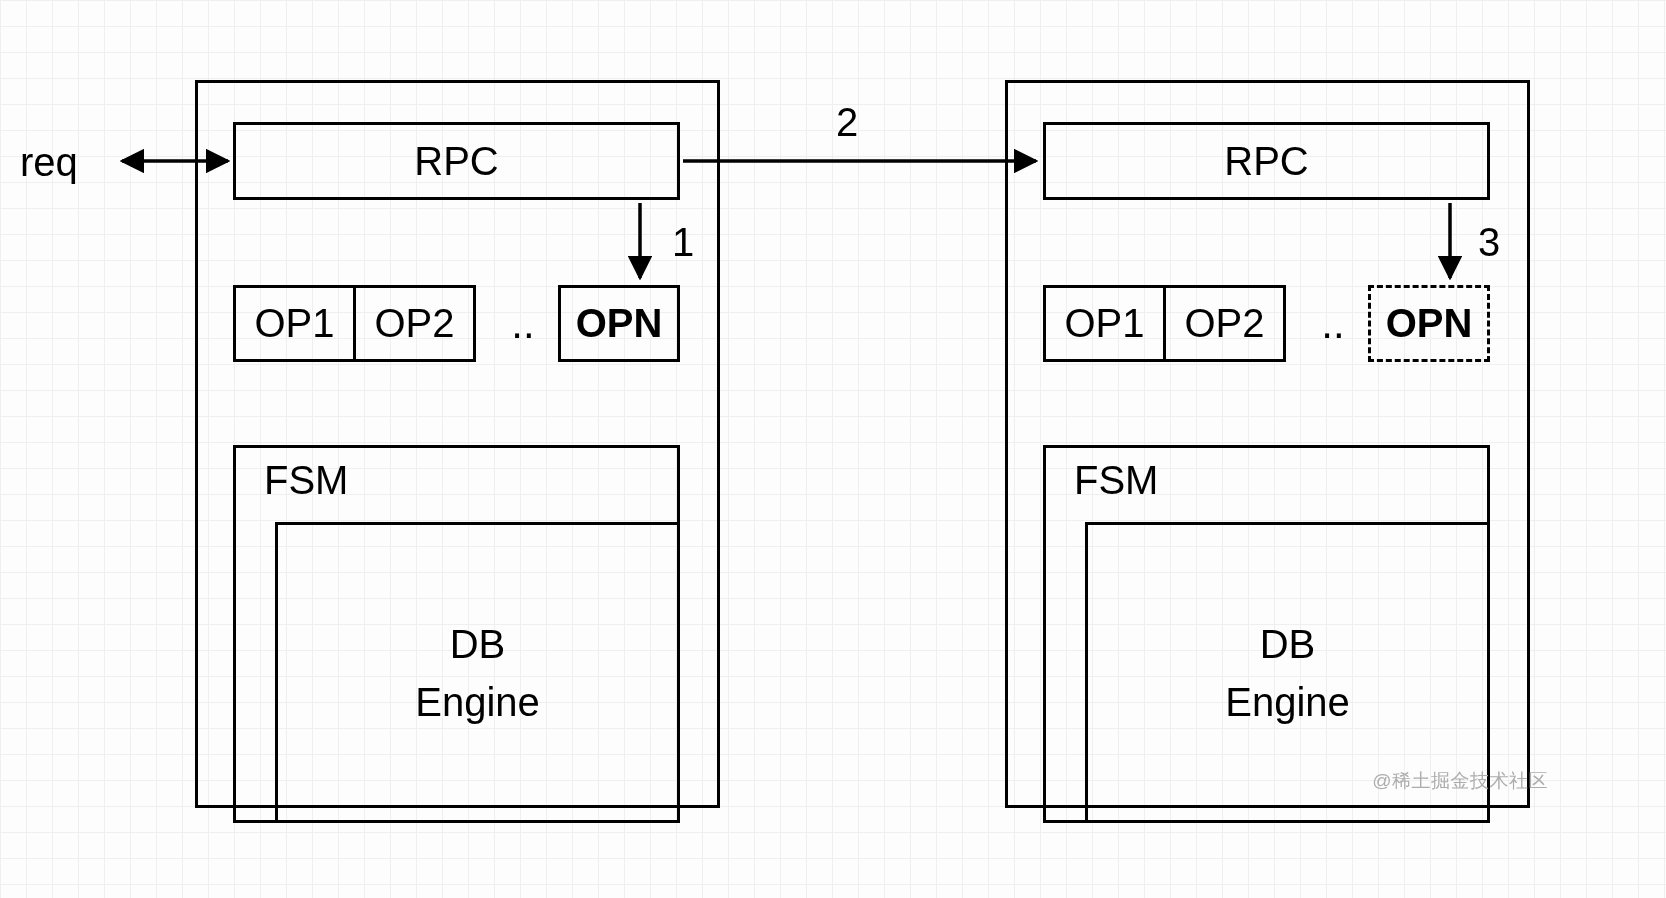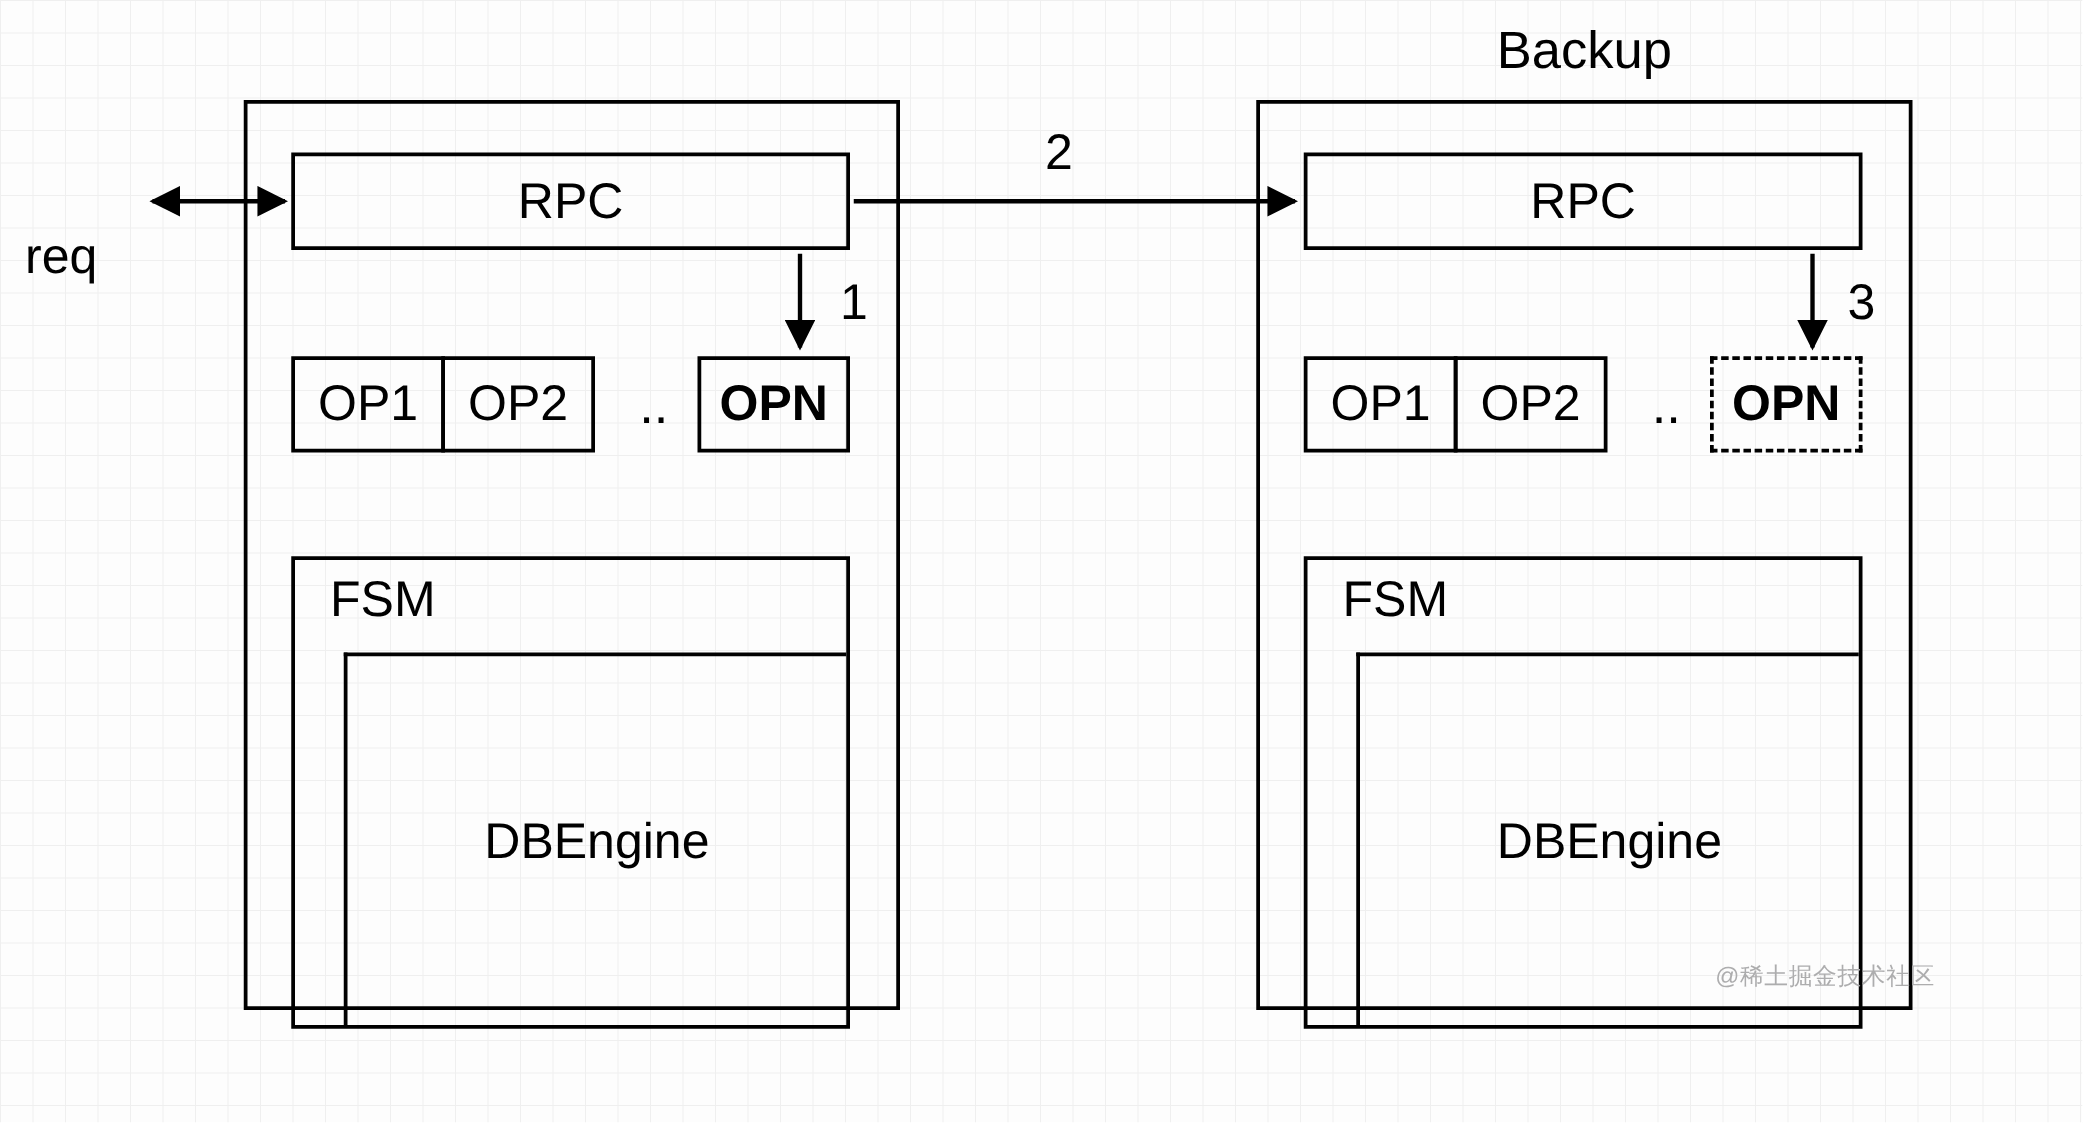--- a/index.html
+++ b/index.html
@@ -77,33 +77,33 @@
     position:absolute;
     left:28px; top:10px;
     font-size:40px;
   }
   .db {
     position:absolute;
     left:39px; top:74px; right:0; bottom:0;
     border-left:3px solid #000;
     border-top:3px solid #000;
     display:flex;
-    flex-direction:row;
+    flex-direction:column;
     align-items:center;
     justify-content:center;
     font-size:40px;
     line-height:1.45;
     text-align:center;
   }
 
   .free-label {
     position:absolute;
     font-size:40px;
   }
-  #req-label { left:20px;   top:140px;margin-top:43px; }
+  #req-label { left:20px;   top:140px; }
   #label-1   { left:672px;  top:220px; }
   #label-2   { left:836px;  top:100px; }
   #label-3   { left:1478px; top:220px; }
 
   .watermark {
     position:absolute;
     right:118px;
     top:768px;
     font-size:19px;
     color:#adadae;
@@ -125,21 +125,20 @@
     <path d="M 683 161 H 1036" stroke="#000" stroke-width="3.5" fill="none" marker-end="url(#arrowhead)"></path>
     <path d="M 640 203 V 278" stroke="#000" stroke-width="3.5" fill="none" marker-end="url(#arrowhead)"></path>
     <path d="M 1450 203 V 278" stroke="#000" stroke-width="3.5" fill="none" marker-end="url(#arrowhead)"></path>
   </svg>
 
   <div class="free-label" id="req-label">req</div>
   <div class="free-label" id="label-1">1</div>
   <div class="free-label" id="label-2">2</div>
   <div class="free-label" id="label-3">3</div>
 
-  <div class="node-title" id="backup-title">Backup</div>
 
   <section class="node" id="master-node">
     <div class="box rpc">RPC</div>
 
     <div class="box op op1">OP1</div>
     <div class="box op op2">OP2</div>
     <div class="dots">..</div>
     <div class="box op opn">OPN</div>
 
     <div class="fsm">

